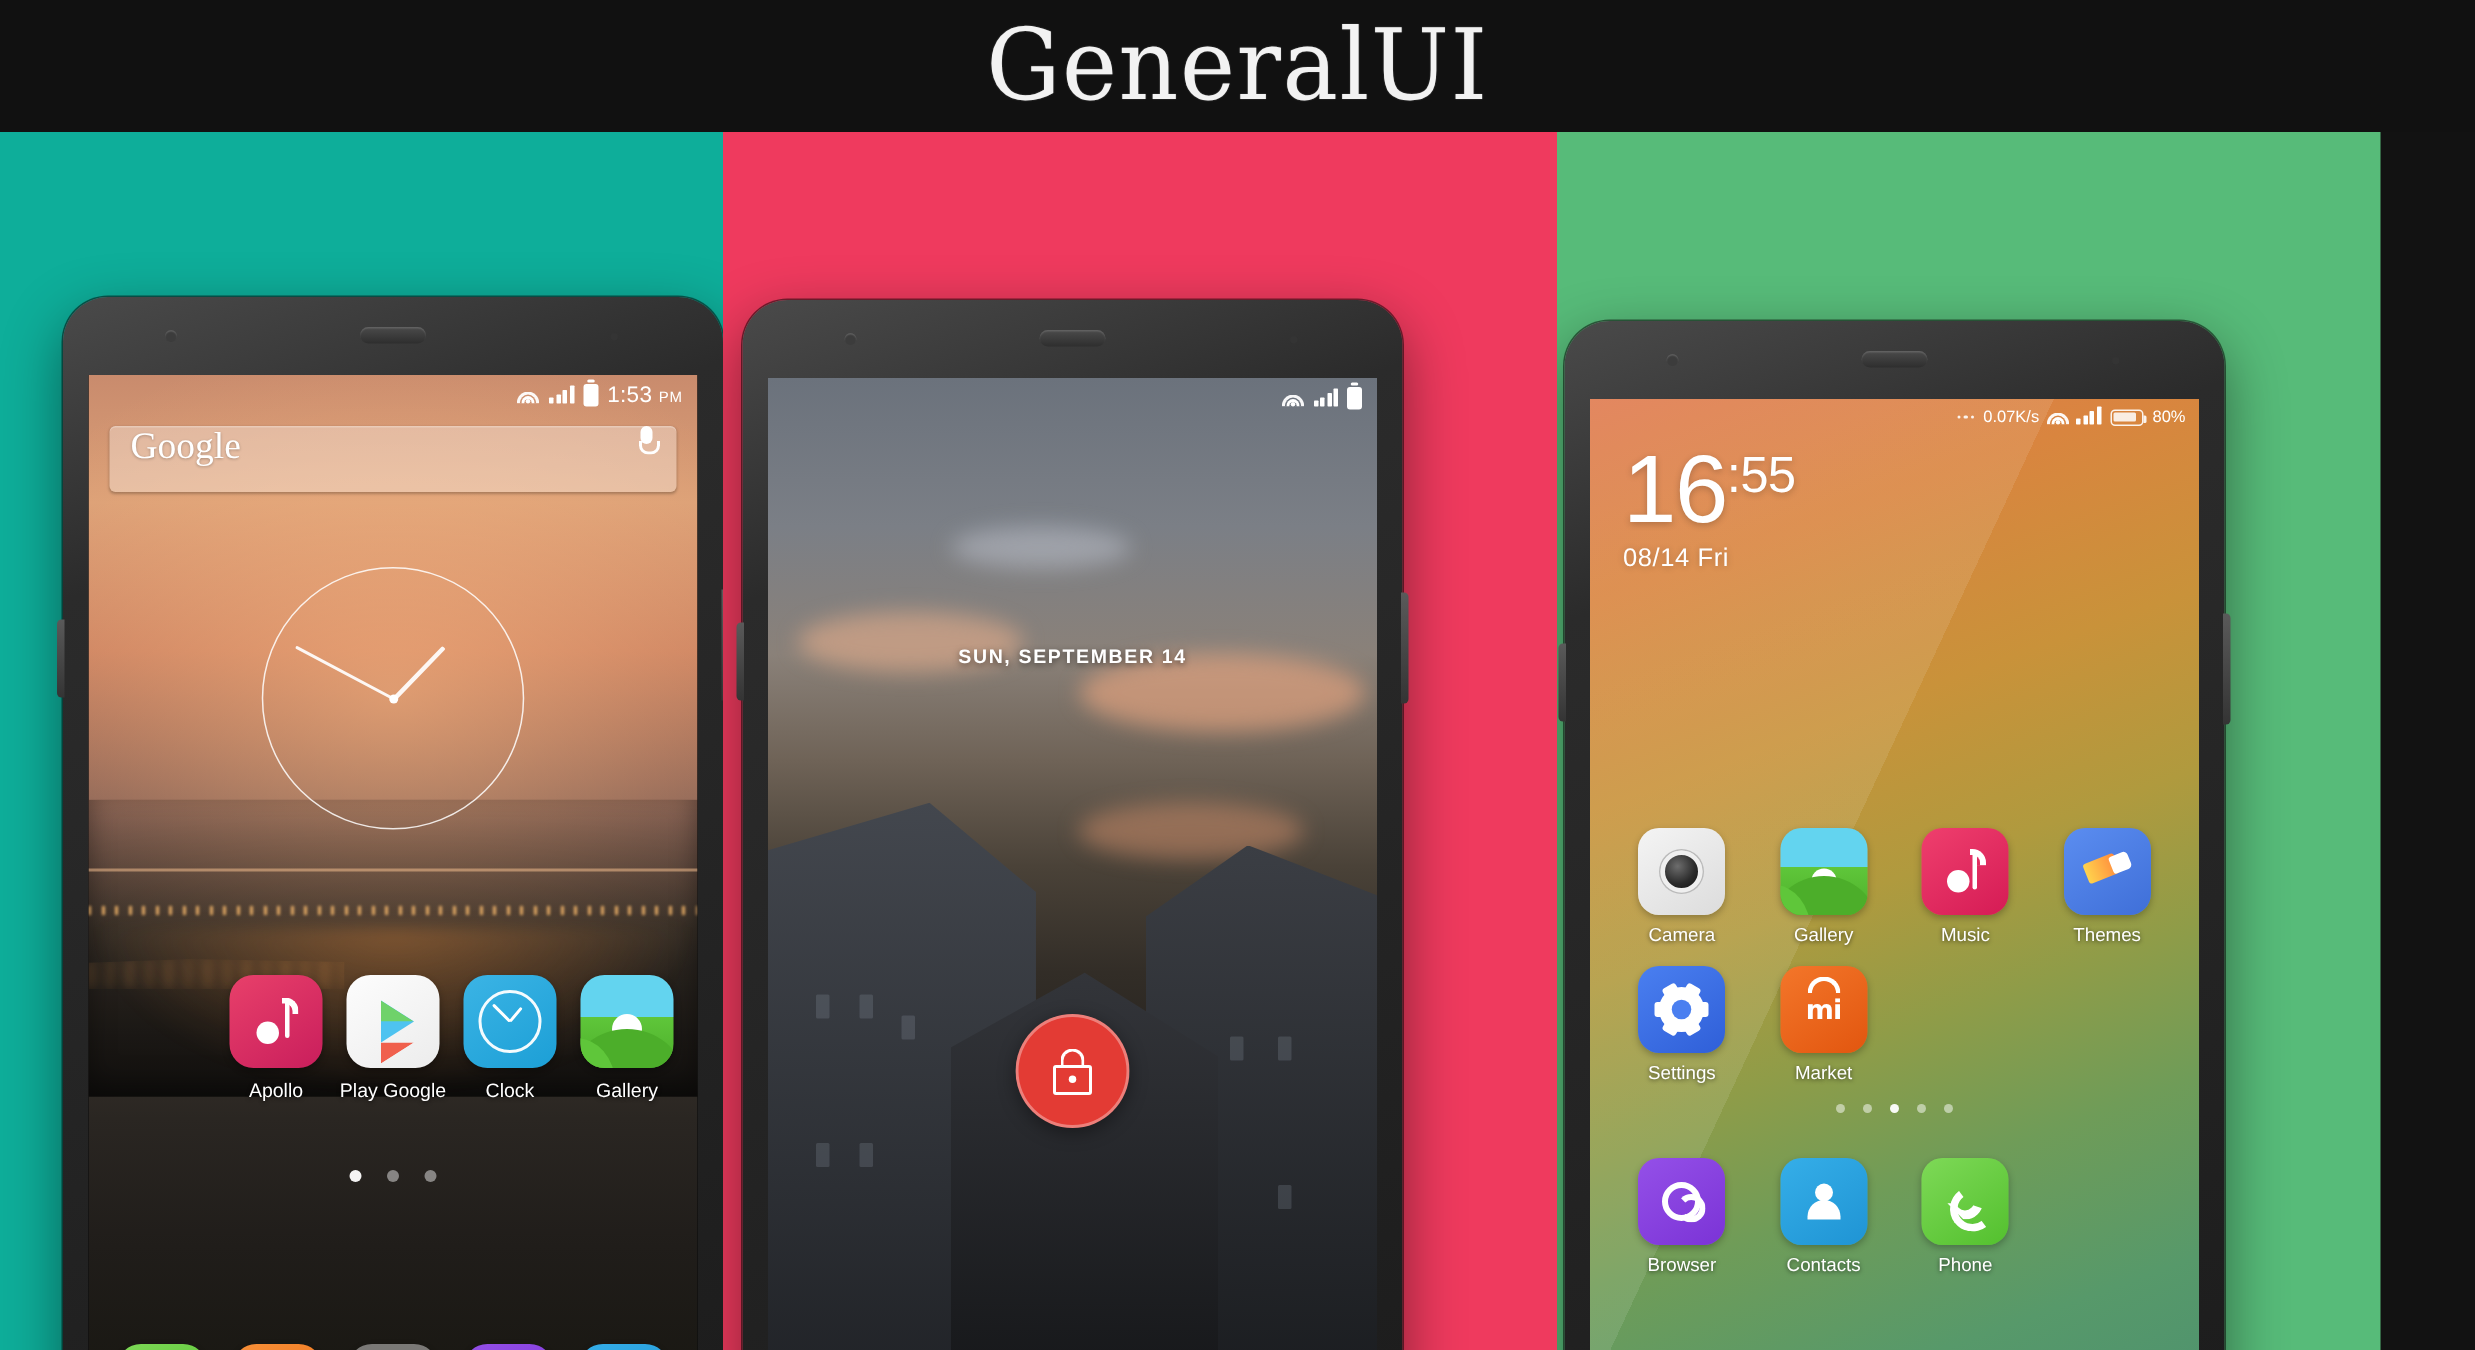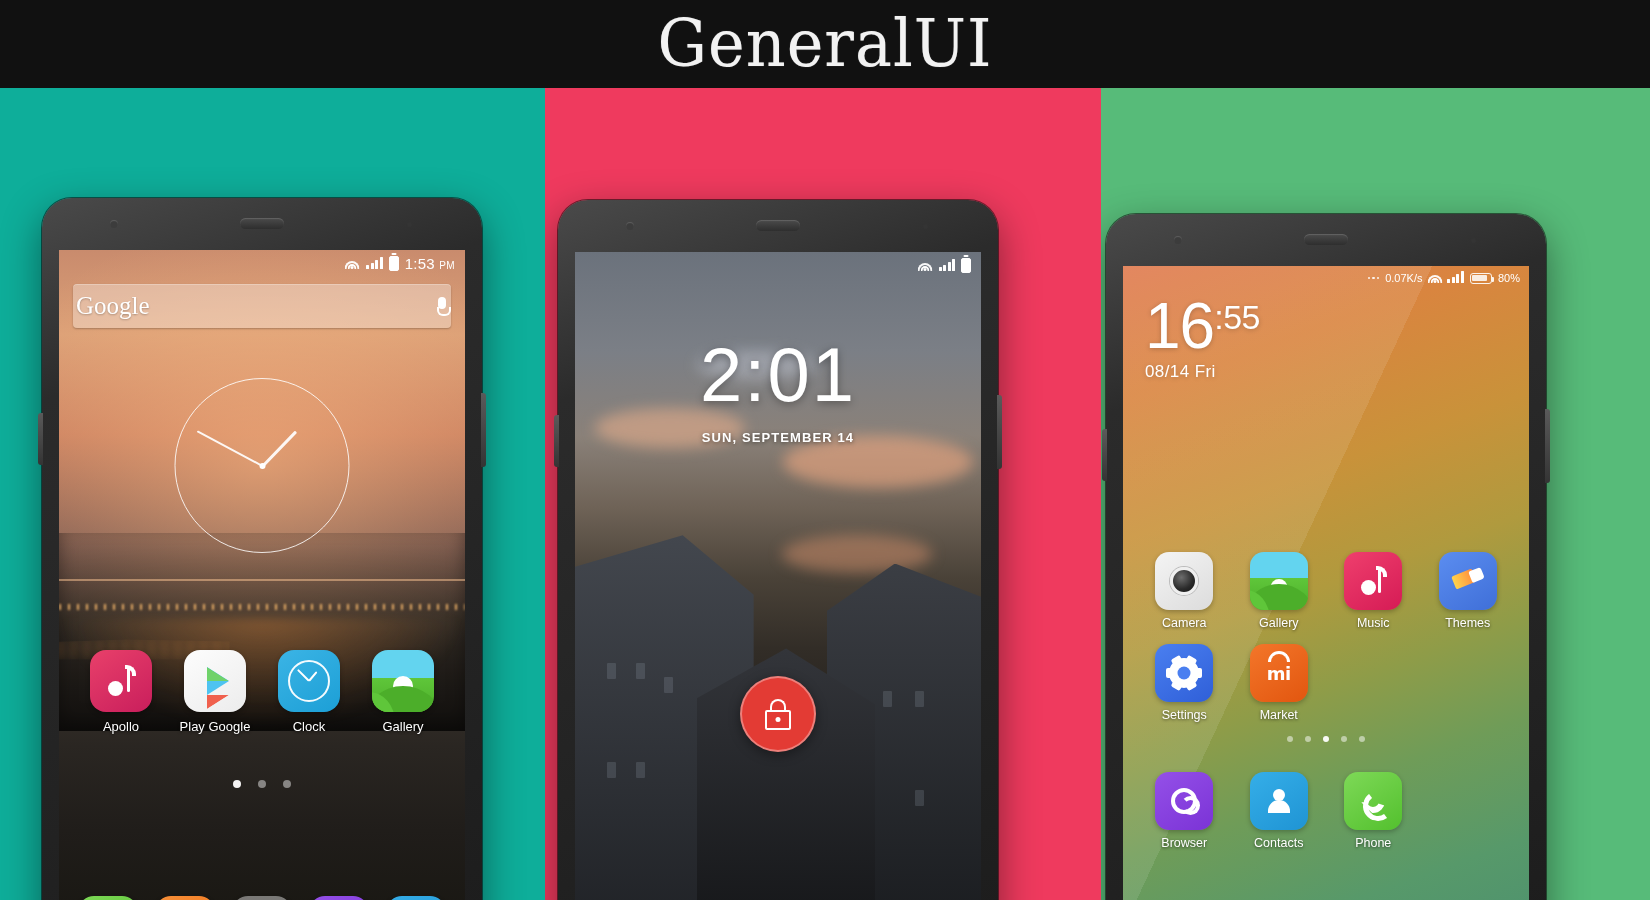--- a/index.html
+++ b/index.html
@@ -9,21 +9,21 @@
   
   .header { height:88px; background:#111111; display:flex; align-items:center;
     justify-content:center; position:relative; z-index:30; }
   .brand { font-family:"DejaVu Serif", serif; font-size:62px; color:#f2f2f2;
     letter-spacing:1px; font-weight:400; line-height:1;
     text-shadow:0 0 1px rgba(255,255,255,.35); transform:scaleY(1.06); }
 
   
   .panels { display:flex; height:812px; width:1650px; }
   .panel { position:relative; overflow:hidden; }
-  .panel-1 { width:545px; background:#0eae9a; }
+  .panel-1 { width:482px; background:#0eae9a; }
   .panel-2 { width:556px; background:#ef3a5e; }
   .panel-3 { width:549px; background:#57bb79; }
 
   
   .phone { position:absolute; border-radius:30px 30px 0 0;
     background:linear-gradient(160deg,#4a4a4a 0%,#2b2b2b 22%,#242424 60%,#1c1c1c 100%);
     box-shadow:0 14px 40px rgba(0,0,0,.45), 0 0 0 1px rgba(0,0,0,.5);
     padding:52px 17px 0 17px; }
   .phone.p1 { left:42px; top:110px; width:440px; height:760px; }
   .phone.p2 { left:13px; top:112px; width:440px; height:758px; }
@@ -87,40 +87,40 @@
       rgba(255,190,110,.95) 0 2px, transparent 2px 9px); filter:blur(1px); }
   .lights.r2 { top:55%; opacity:.45; height:20px; filter:blur(4px);
     background:repeating-linear-gradient(90deg,
       rgba(255,170,90,.8) 0 3px, transparent 3px 13px); }
   .bridge { position:absolute; left:0; right:0; top:46.5%; height:2px;
     background:rgba(255,200,150,.5); }
 
   .searchbar { position:absolute; top:34px; left:14px; right:14px; height:44px;
     border-radius:4px; background:rgba(255,255,255,.33);
     box-shadow:0 1px 2px rgba(0,0,0,.25), inset 0 1px 0 rgba(255,255,255,.25);
-    display:flex; align-items:center; justify-content:space-between; padding:0 3px; }
+    display:flex; align-items:flex-start; justify-content:space-between; padding:0 14px; }
   .glogo { font-family:"Liberation Serif", serif; font-size:25px; color:#fff;
     text-shadow:0 1px 2px rgba(0,0,0,.28); }
   .mic { width:12px; height:19px; position:relative; }
   .mic:before { content:''; position:absolute; top:0; left:2px; width:8px; height:12px;
     border-radius:4px; background:#fff; }
   .mic:after { content:''; position:absolute; bottom:0; left:1px; width:10px; height:7px;
     border:2px solid #fff; border-top:none; border-radius:0 0 6px 6px; }
 
   .clockwidget { position:absolute; top:128px; left:50%; transform:translateX(-50%);
     width:175px; height:175px; border-radius:50%; border:1.5px solid rgba(255,255,255,.85); }
   .hand { position:absolute; left:50%; bottom:50%; transform-origin:50% 100%;
     background:rgba(255,255,255,.92); border-radius:1px; }
   .hand.h { width:2.5px; height:48px; transform:translateX(-50%) rotate(44deg); }
   .hand.m { width:2px; height:74px; transform:translateX(-50%) rotate(-62deg); }
   .pivot { position:absolute; left:50%; top:50%; transform:translate(-50%,-50%);
     width:6px; height:6px; border-radius:50%; background:#fff; }
 
   .appgrid { position:absolute; left:0; right:0; top:400px; display:flex;
-    justify-content:center; padding:0 8px;gap:16px; }
+    justify-content:flex-end; padding:0 8px; }
   .app { width:78px; text-align:center; }
   .icon { width:62px; height:62px; margin:0 auto; border-radius:16px;
     position:relative; box-shadow:0 2px 5px rgba(0,0,0,.3);
     display:flex; align-items:center; justify-content:center; }
   .applabel { margin-top:7px; font-size:13px; color:#fff;
     text-shadow:0 1px 3px rgba(0,0,0,.75); }
 
   .ic-apollo { background:linear-gradient(145deg,#e8406a,#c91e5c); }
   .ic-play { background:linear-gradient(145deg,#fdfdfd,#ececec); }
   .ic-clock { background:linear-gradient(145deg,#3bb4e5,#1c9fd6); }
@@ -445,21 +445,20 @@
             </span>
           <span class="bars">
               <span></span>
               <span></span>
               <span></span>
               <span></span>
             </span>
           <span class="batt"></span>
         </div>
 
-        <div class="lock-time">2:01</div>
         <div class="lock-date">SUN, SEPTEMBER 14</div>
 
         <div class="lockbtn">
           <span class="padlock">
               <i></i>
               <b></b>
             </span>
         </div>
 
       </div>

